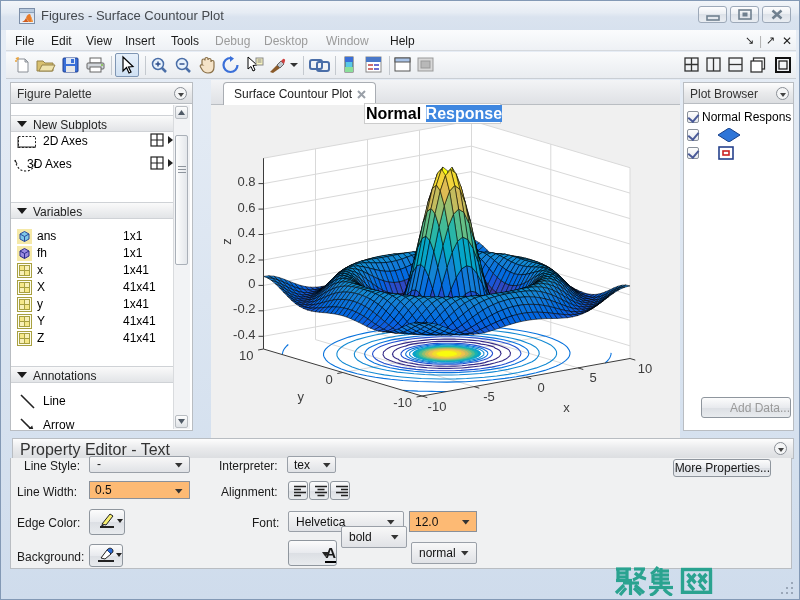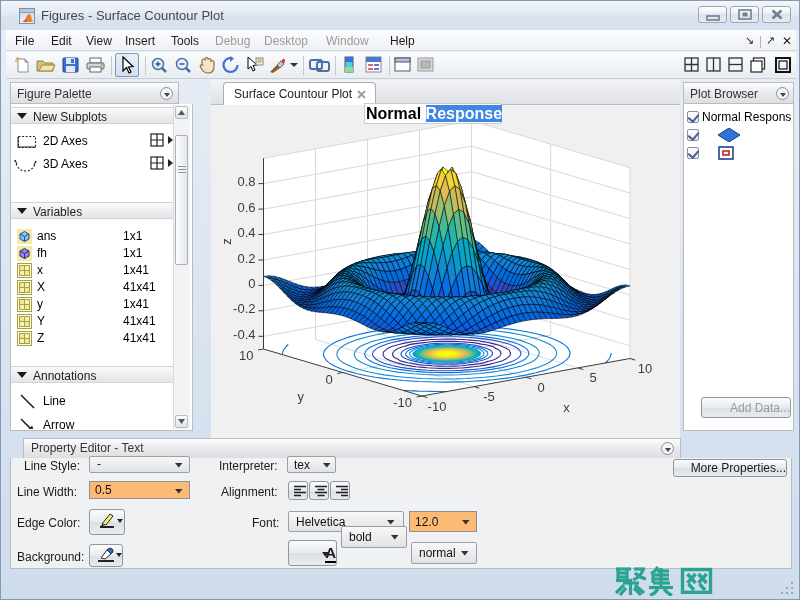--- a/index.html
+++ b/index.html
@@ -29,21 +29,21 @@
 .sbar{position:absolute;background:#f2f3f5;border-left:1px solid #d9dbde}
 .sarrow{position:absolute;left:1px;width:13px;height:13px;background:linear-gradient(180deg,#fdfdfd,#dfe2e6);border:1px solid #b9bdc2;border-radius:2px}
 
 #tabbar{position:absolute;left:210px;top:79px;width:469px;height:25px;background:linear-gradient(180deg,#f3f4f6,#dfe1e5);border-bottom:1px solid #b9bdc2}
 #tab{position:absolute;left:12px;top:2px;width:153px;height:23px;background:#fff;border:1px solid #a9adb3;border-bottom:none;border-radius:4px 4px 0 0;font-size:12px;color:#222}
 #figarea{position:absolute;left:210px;top:104px;width:469px;height:333px;background:#f0f0f0}
 
 .chk{position:absolute;width:12px;height:12px;border:1px solid #8a919b;background:linear-gradient(180deg,#fdfdfd,#e8ebef);border-radius:2px}
 .chk:after{content:"";position:absolute;left:2px;top:0px;width:5px;height:8px;border:solid #4a5a98;border-width:0 2px 2px 0;transform:rotate(40deg)}
 
-#bhead{position:absolute;left:22px;top:437px;width:658px;height:21px;background:linear-gradient(180deg,#fdfdfd,#e9eaec 50%,#dcdee1);border:1px solid #b9bdc2;font-size:12px;color:#333}
+#bhead{position:absolute;left:11px;top:437px;width:782px;height:21px;background:linear-gradient(180deg,#fdfdfd,#e9eaec 50%,#dcdee1);border:1px solid #b9bdc2;font-size:16px;color:#333}
 #bbody{position:absolute;left:9px;top:457px;width:782px;height:111px;background:#f0f1f2;border:1px solid #b9bdc2;border-top:none}
 .blabel{position:absolute;font-size:12px;color:#1a1a1a}
 .combo{position:absolute;background:#fdba74;border:1px solid #7f9db9;font-size:12px;color:#111}
 .combo .cbtxt{position:absolute;left:5px;top:2px}
 .gcombo{position:absolute;background:linear-gradient(180deg,#f8f8f8,#e0e2e6);border:1px solid #9aa0a8;border-radius:2px;font-size:12px;color:#111}
 .btn{position:absolute;background:linear-gradient(180deg,#fcfcfc,#e8eaee 50%,#dcdfe4 51%,#e8ebee);border:1px solid #8f969e;border-radius:3px;font-size:12px;color:#1a1a1a;text-align:right}
 #grip{position:absolute;right:4px;bottom:3px;width:14px;height:14px}
 </style>
 </head>
 <body>
@@ -193,27 +193,27 @@
           <rect x="3.5" y="1" width="11" height="11" fill="#fff"></rect>
           <rect x="1" y="4" width="11" height="11" fill="#fff"></rect>
         </g>
       </svg>
 <svg style="position:absolute;left:768px;top:4px" width="18" height="18">
         <rect x="2" y="2" width="14" height="14" fill="none" stroke="#111" stroke-width="2"></rect>
         <rect x="5" y="5" width="8" height="8" fill="none" stroke="#111" stroke-width="1.2"></rect>
       </svg>
 </div>
 
-<div class="phead" style="left:9px;top:81px;width:169px">
+<div class="phead" style="left:9px;top:81px;width:183px">
   <span class="ptxt">Figure Palette</span>
   <span class="dropcircle" style="right:5px;top:4px"></span>
 </div>
 <div class="pbody" style="left:9px;top:103px;width:183px;height:327px">
   <div style="position:absolute;left:0;top:0;width:162px;height:325px;overflow:hidden">
-    <div class="sechead" style="margin-top:3px">
+    <div class="sechead" style="margin-top:11px">
           <span style="position:absolute;left:22px;top:2px">New Subplots</span>
           <svg style="position:absolute;left:6px;top:5px" width="11" height="7">
             <polygon points="0,0 10,0 5,6" fill="#1a1a1a"></polygon>
           </svg>
         </div>
     <div style="position:absolute;left:0;top:28px;width:162px;height:18px">
   <svg style="position:absolute;left:3px;top:2px" width="24" height="16">
             <rect x="4.5" y="2.5" width="17" height="11" fill="#fff" stroke="#222" stroke-dasharray="2 1.6" stroke-width="1"></rect>
             <path d="M4 13 h18 M4 3 v11" stroke="#222" stroke-width="1"></path>
           </svg>
@@ -226,21 +226,21 @@
           </svg>
   <svg style="position:absolute;left:156px;top:4px" width="6" height="9">
             <polygon points="1,0 6,4 1,8" fill="#222"></polygon>
           </svg>
 </div>
 <div style="position:absolute;left:0;top:51px;width:162px;height:18px">
   <svg style="position:absolute;left:2px;top:2px" width="26" height="16">
             <path d="M2 3 C4 12 8 14 13 14 C18 14 21 11 23 4" fill="none" stroke="#222" stroke-width="1.2" stroke-dasharray="2 1.8"></path>
             <path d="M2 3 l2 4 M23 4 l-2 4" stroke="#222"></path>
           </svg>
-  <span style="position:absolute;left:32px;top:2px">3D Axes</span>
+  <span style="position:absolute;left:16px;top:2px">3D Axes</span>
   <svg style="position:absolute;left:139px;top:1px" width="14" height="14">
             <g fill="none" stroke="#222" stroke-width="1.2">
               <rect x="1" y="1" width="12" height="12"></rect>
               <path d="M7 1 V13 M1 7 H13"></path>
             </g>
           </svg>
   <svg style="position:absolute;left:156px;top:4px" width="6" height="9">
             <polygon points="1,0 6,4 1,8" fill="#222"></polygon>
           </svg>
 </div>
@@ -2148,21 +2148,21 @@
         <svg style="position:absolute;right:7px;top:8px" width="8" height="5">
           <polygon points="0,0 7.5,0 3.75,4.5" fill="#333"></polygon>
         </svg>
       </div>
 <div class="gcombo" style="left:400px;top:84px;width:66px;height:22px">
         <span style="position:absolute;left:7px;top:3px">normal</span>
         <svg style="position:absolute;right:7px;top:8px" width="8" height="5">
           <polygon points="0,0 7.5,0 3.75,4.5" fill="#333"></polygon>
         </svg>
       </div>
-<div class="btn" style="left:662px;top:1px;width:114px;height:18px"><span style="position:relative;top:1px">More Properties...</span></div>
+<div class="btn" style="left:662px;top:1px;width:98px;height:18px"><span style="position:relative;top:1px">More Properties...</span></div>
 </div>
 
 <svg id="wmsvg" style="position:absolute;left:613px;top:565px" width="103" height="30" viewBox="0 0 103 30">
 <g stroke="#2aa390" fill="none">
 
 <g stroke-width="3.2">
 <path d="M2 3 H17"></path>
           <path d="M4 3 V14"></path>
           <path d="M13 3 V14"></path>
           <path d="M4 7 H13"></path>

